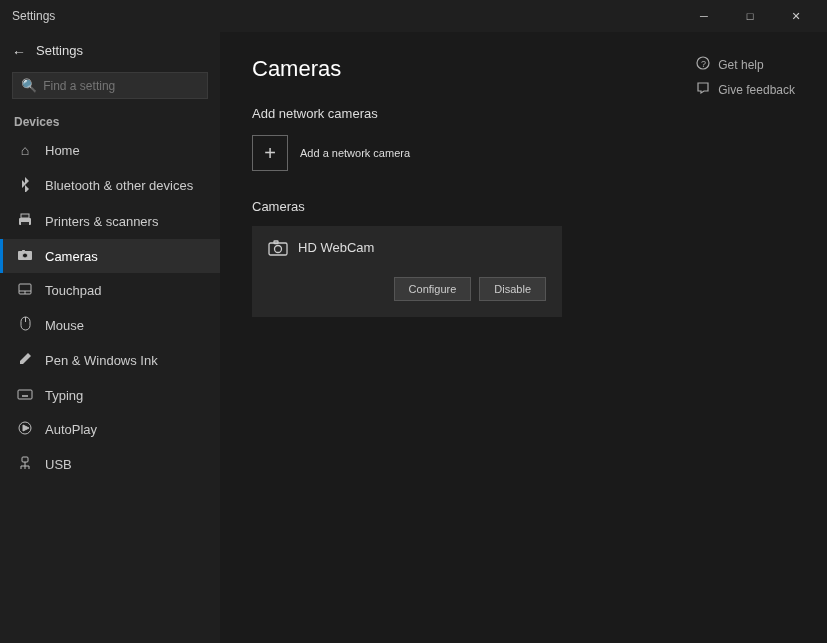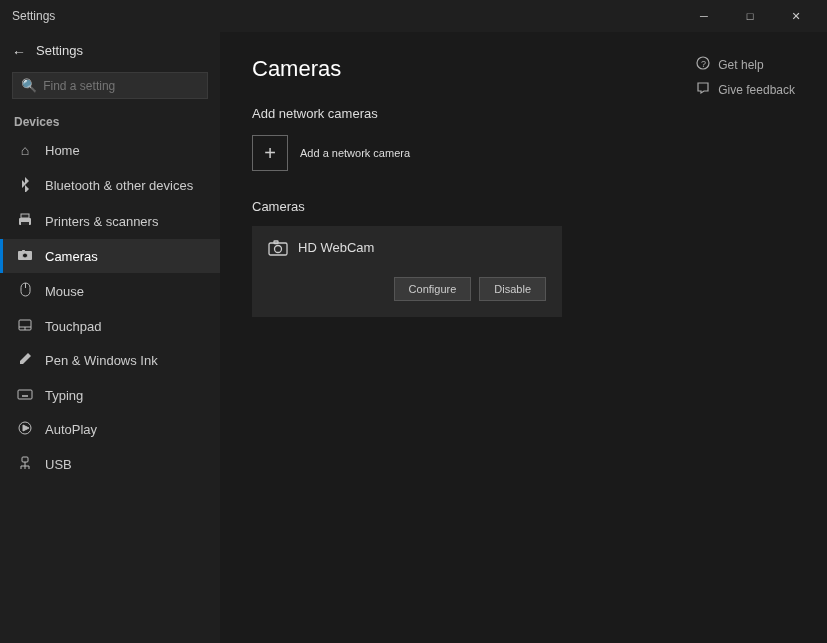--- a/index.html
+++ b/index.html
@@ -276,36 +276,36 @@
         <svg width="16" height="12" viewBox="0 0 16 12" fill="#bbb">
           <rect x="1" y="2" width="14" height="9" rx="1"></rect>
           <circle cx="8" cy="6.5" r="2.5" fill="#1a1a1a" stroke="#bbb" stroke-width="1"></circle>
           <rect x="5" y="1" width="3" height="2" rx="0.5"></rect>
         </svg>
       </span>
       <span>Cameras</span>
     </div>
     <div class="sidebar-item">
       <span class="sidebar-item-icon">
-        <svg width="11" height="15" viewBox="0 0 11 15" fill="none" stroke="#bbb" stroke-width="1">
-          <rect x="1" y="1" width="9" height="13" rx="4.5"></rect>
-          <line x1="5.5" y1="1" x2="5.5" y2="6"></line>
-        </svg>
-      </span>
-      <span>Mouse</span>
-    </div>
-    <div class="sidebar-item">
-      <span class="sidebar-item-icon">
         <svg width="14" height="12" viewBox="0 0 14 12" fill="none" stroke="#bbb" stroke-width="1">
           <rect x="1" y="1" width="12" height="10" rx="1"></rect>
           <line x1="1" y1="8" x2="13" y2="8"></line>
           <line x1="7" y1="8" x2="7" y2="11"></line>
         </svg>
       </span>
       <span>Touchpad</span>
+    </div>
+    <div class="sidebar-item">
+      <span class="sidebar-item-icon">
+        <svg width="11" height="15" viewBox="0 0 11 15" fill="none" stroke="#bbb" stroke-width="1">
+          <rect x="1" y="1" width="9" height="13" rx="4.5"></rect>
+          <line x1="5.5" y1="1" x2="5.5" y2="6"></line>
+        </svg>
+      </span>
+      <span>Mouse</span>
     </div>
     <div class="sidebar-item">
       <span class="sidebar-item-icon">
         <svg width="14" height="14" viewBox="0 0 14 14" fill="#bbb">
           <path d="M10 1l3 3-8 8H2v-3L10 1z"></path>
         </svg>
       </span>
       <span>Pen &amp; Windows Ink</span>
     </div>
     <div class="sidebar-item">

